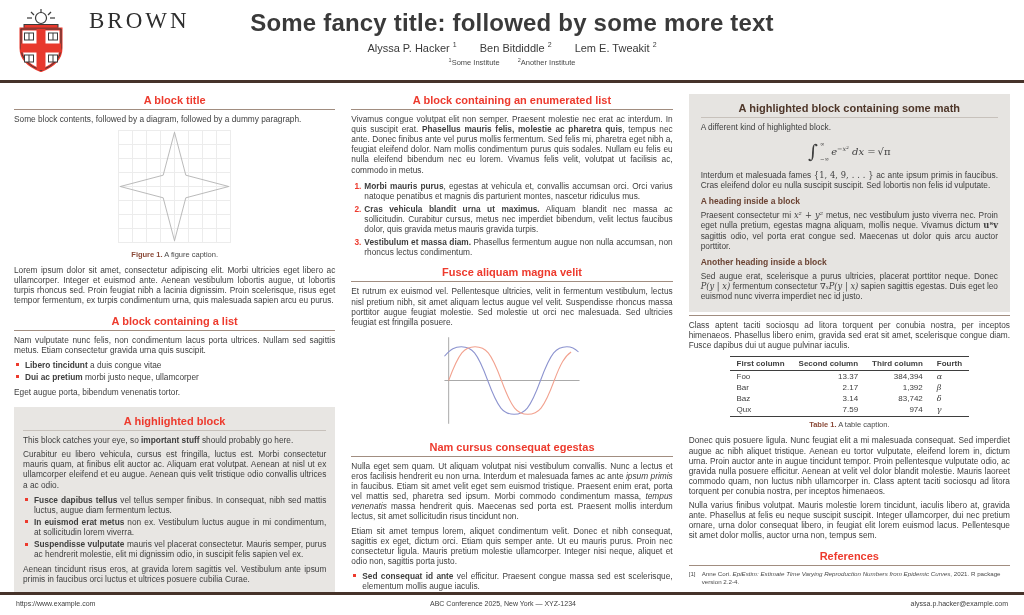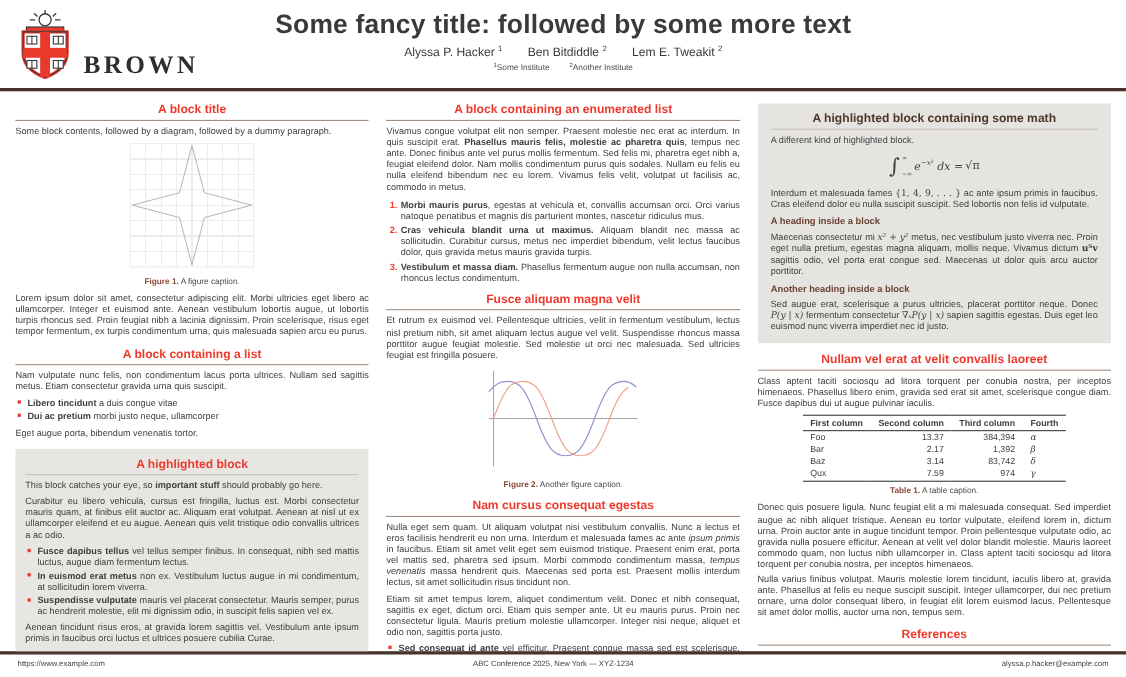--- a/index.html
+++ b/index.html
@@ -1,21 +1,21 @@
 <!DOCTYPE html>
 <html><head>
 <meta charset="utf-8">
 <style>
   * { box-sizing: border-box; margin: 0; padding: 0; }
   html,body { width:1024px; height:615px; background:#fff; overflow:hidden;
     font-family:"Liberation Sans", sans-serif; color:#3e3e3e; }
 
   
   .header { position:relative; height:80px; background:#fff; }
-  .logo { position:absolute; left:16px; top:8px; display:flex; align-items:flex-end; gap:10px;font-weight:bold; }
+  .logo { position:absolute; left:16px; top:8px; display:flex; align-items:flex-start; gap:23px; }
   .logo-word { font-family:"Liberation Serif", serif; font-size:23px; letter-spacing:3px; color:#2e2e2e; }
   .head-center { text-align:center; padding-top:9px; }
   .poster-title { font-size:24px; font-weight:700; color:#3a3a3a; letter-spacing:.2px; }
   .authors { margin-top:4px; font-size:11px; color:#3a3a3a; }
   .authors .au { margin:0 10px; }
   .authors sup { font-size:7px; }
   .institutes { margin-top:3px; font-size:7.5px; color:#4a4a4a; }
   .institutes .inst { margin:0 8px; }
   .institutes sup { font-size:5.5px; }
   .bar { height:3px; background:#46332a; }
@@ -208,21 +208,20 @@
       <div class="title-rule"></div>
       <p class="tx">Et rutrum ex euismod vel. Pellentesque ultricies, velit in fermentum vestibulum, lectus nisl pretium nibh, sit amet aliquam lectus augue vel velit. Suspendisse rhoncus massa porttitor augue feugiat molestie. Sed molestie ut orci nec malesuada. Sed ultricies feugiat est fringilla posuere.</p>
       <div class="fig">
         <svg width="150" height="95" viewBox="0 0 140 90">
           <line x1="10" y1="4" x2="10" y2="86" stroke="#9a9a9a" stroke-width="0.8"></line>
           <line x1="6" y1="45" x2="134" y2="45" stroke="#9a9a9a" stroke-width="0.8"></line>
           <path d="M6,22 C12,15 16,13 22,13 C32,13 37,18 47,45 C57,72 62,77 72,77 C82,77 87,72 97,45 C107,18 112,13 122,13 C127,13 130,15 133,18" fill="none" stroke="#8c93cf" stroke-width="1"></path>
           <path d="M10,45 C20,18 25,13 35,13 C45,13 50,18 60,45 C70,72 75,77 85,77 C95,77 100,72 110,45 C116,29 120,22 126,18" fill="none" stroke="#f2a18e" stroke-width="1"></path>
         </svg>
       </div>
-      <div class="caption"><span class="cl">Figure 2.</span><span> Another figure caption.</span></div>
     </div>
 
     <div>
       <div class="block-title">Nam cursus consequat egestas</div>
       <div class="title-rule"></div>
       <p class="tx"><span>Nulla eget sem quam. Ut aliquam volutpat nisi vestibulum convallis. Nunc a lectus et eros facilisis hendrerit eu non urna. Interdum et malesuada fames ac ante </span><span class="i">ipsum primis</span><span> in faucibus. Etiam sit amet velit eget sem euismod tristique. Praesent enim erat, porta vel mattis sed, pharetra sed ipsum. Morbi commodo condimentum massa, </span><span class="i">tempus venenatis</span><span> massa hendrerit quis. Maecenas sed porta est. Praesent mollis interdum lectus, sit amet sollicitudin risus tincidunt non.</span></p>
       <p class="tx">Etiam sit amet tempus lorem, aliquet condimentum velit. Donec et nibh consequat, sagittis ex eget, dictum orci. Etiam quis semper ante. Ut eu mauris purus. Proin nec consectetur ligula. Mauris pretium molestie ullamcorper. Integer nisi neque, aliquet et odio non, sagittis porta justo.</p>
       <div class="ul">
         <div class="li"><span class="sq"></span><span class="b">Sed consequat id ante</span><span> vel efficitur. Praesent congue massa sed est scelerisque, elementum mollis augue iaculis.</span></div>
 
@@ -239,27 +238,26 @@
         <span class="int">∫</span>
         <span class="lims">
             <span>∞</span>
             <span>−∞</span>
           </span>
         <span class="math"><span>e</span><sup class="expo">−x²</sup><span> dx = </span></span>
         <span>√π</span>
       </div>
       <p class="tx"><span>Interdum et malesuada fames </span><span class="math" style="font-style:normal">{1, 4, 9, . . . }</span><span> ac ante ipsum primis in faucibus. Cras eleifend dolor eu nulla suscipit suscipit. Sed lobortis non felis id vulputate.</span></p>
       <div class="inhead">A heading inside a block</div>
-      <p class="tx"><span>Maecenas consectetur mi </span><span class="math">x² + y²</span><span> metus, nec vestibulum justo viverra nec.  Proin eget nulla pretium, egestas magna aliquam, mollis neque. Vivamus dictum </span><span class="mbold">uᵀv</span><span> sagittis odio, vel porta erat congue sed. Maecenas ut dolor quis arcu auctor porttitor.</span></p>
+      <p class="tx"><span>Praesent consectetur mi </span><span class="math">x² + y²</span><span> metus, nec vestibulum justo viverra nec.  Proin eget nulla pretium, egestas magna aliquam, mollis neque. Vivamus dictum </span><span class="mbold">uᵀv</span><span> sagittis odio, vel porta erat congue sed. Maecenas ut dolor quis arcu auctor porttitor.</span></p>
       <div class="inhead">Another heading inside a block</div>
       <p class="tx"><span>Sed augue erat, scelerisque a purus ultricies, placerat porttitor neque.  Donec </span><span class="math">P(y | x)</span><span> fermentum consectetur </span><span class="math">∇ₓP(y | x)</span><span> sapien sagittis egestas. Duis eget leo euismod nunc viverra imperdiet nec id justo.</span></p>
     </div>
 
     <div>
-      <div class="block-title">Nullam vel erat at velit convallis laoreet</div>
       <div class="title-rule"></div>
       <p class="tx">Class aptent taciti sociosqu ad litora torquent per conubia nostra, per inceptos himenaeos. Phasellus libero enim, gravida sed erat sit amet, scelerisque congue diam. Fusce dapibus dui ut augue pulvinar iaculis.</p>
       <table class="tb">
         <thead>
           <tr>
             <th>First column</th>
             <th>Second column</th>
             <th>Third column</th>
             <th>Fourth</th>
           </tr>

